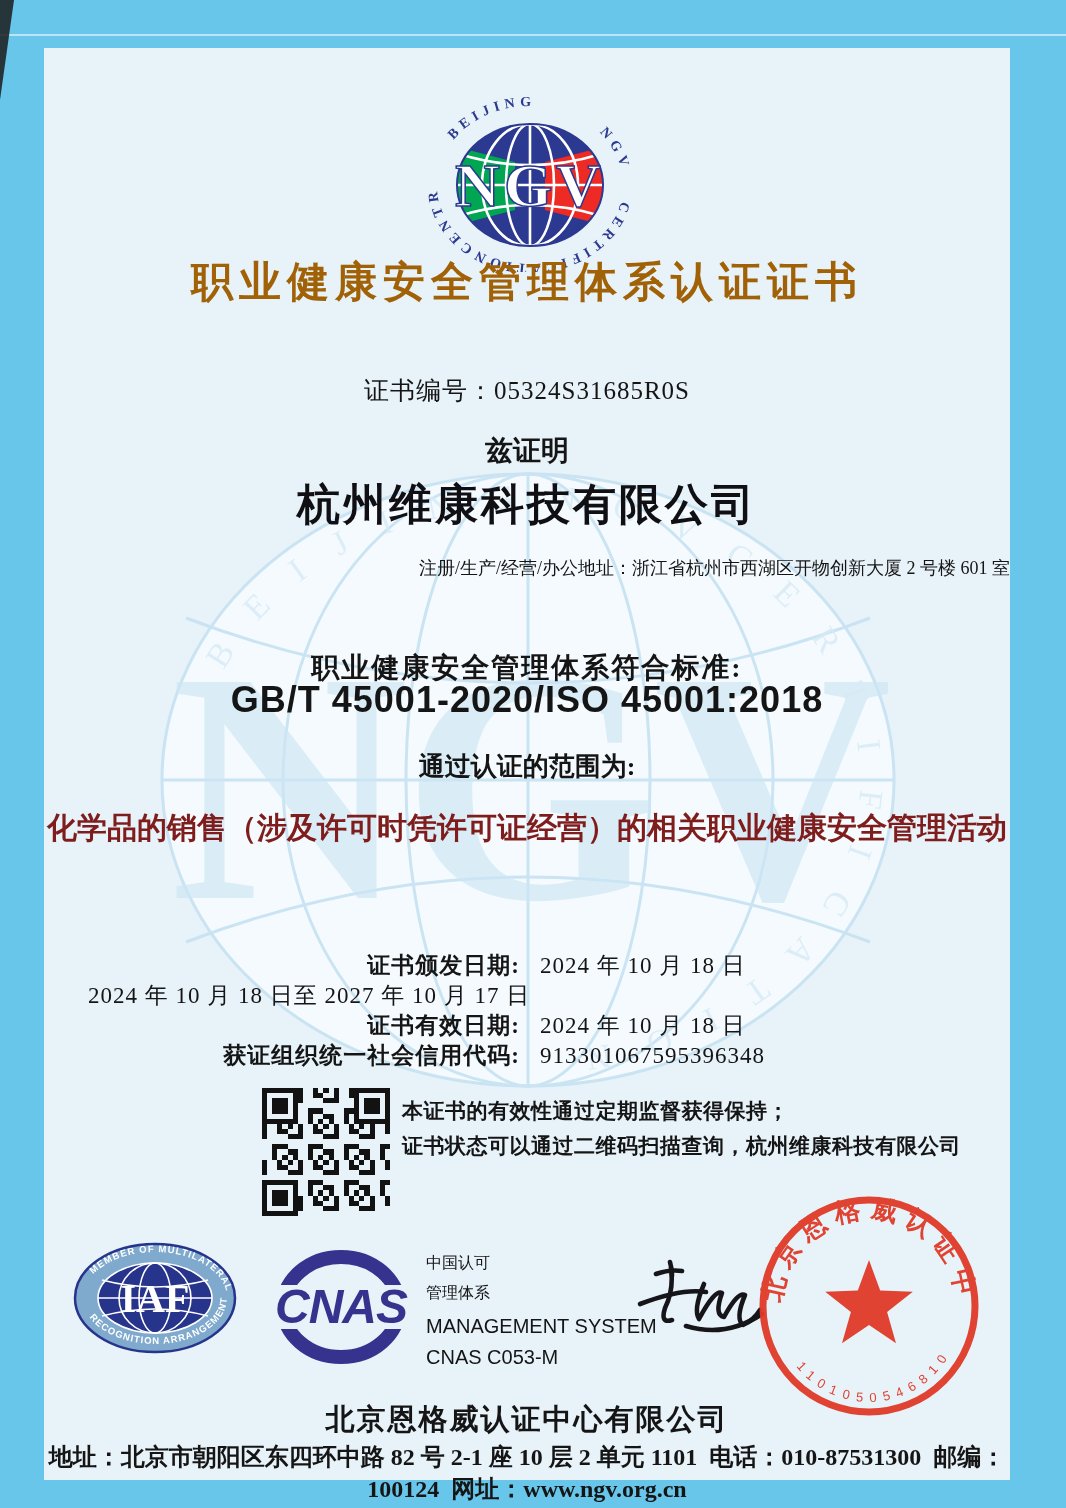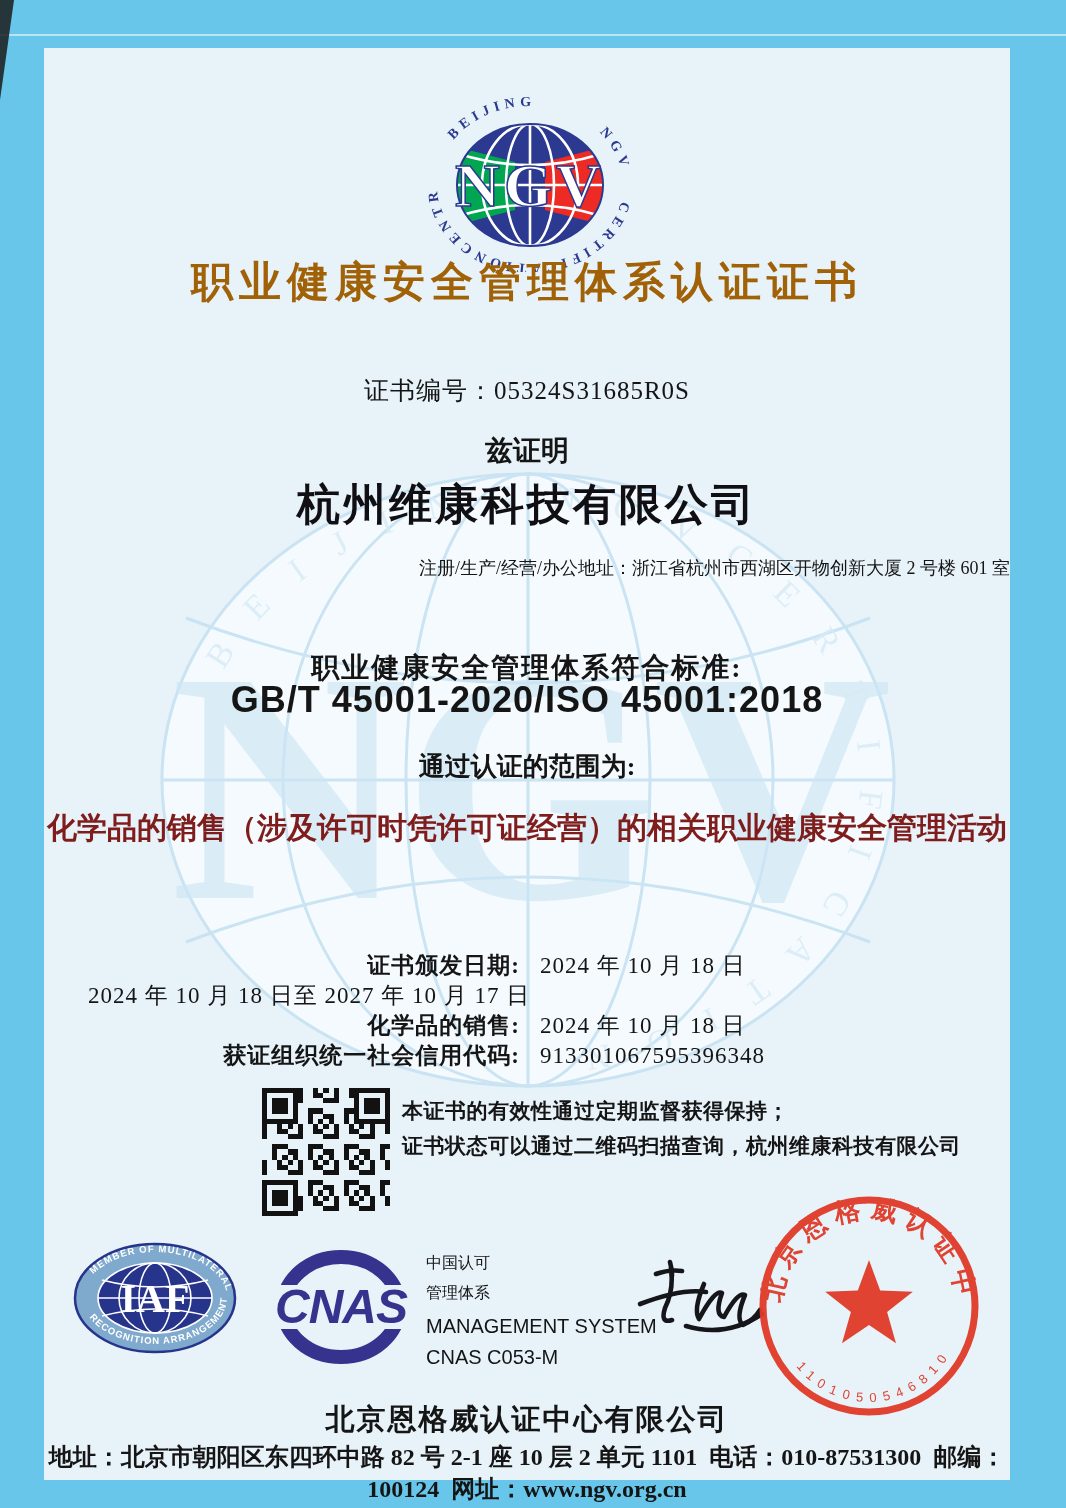--- a/index.html
+++ b/index.html
@@ -124,21 +124,21 @@
 
     <div class="abs dates">
       <div class="drow">
         <div class="dlabel">证书颁发日期:</div>
         <div class="dvalue">2024 年 10 月 18 日</div>
       </div>
       <div class="drow">
         <div class="dvalue">2024 年 10 月 18 日至 2027 年 10 月 17 日</div>
       </div>
       <div class="drow">
-        <div class="dlabel">化学品的销售:</div>
+        <div class="dlabel">证书有效日期:</div>
         <div class="dvalue">2024 年 10 月 18 日</div>
       </div>
       <div class="drow">
         <div class="dlabel">获证组织统一社会信用代码:</div>
         <div class="dvalue">913301067595396348</div>
       </div>
     </div>
 
     <div class="abs qr" id="qrbox">
         <svg viewBox="0 0 25 25" shape-rendering="crispEdges" fill="#121212">

